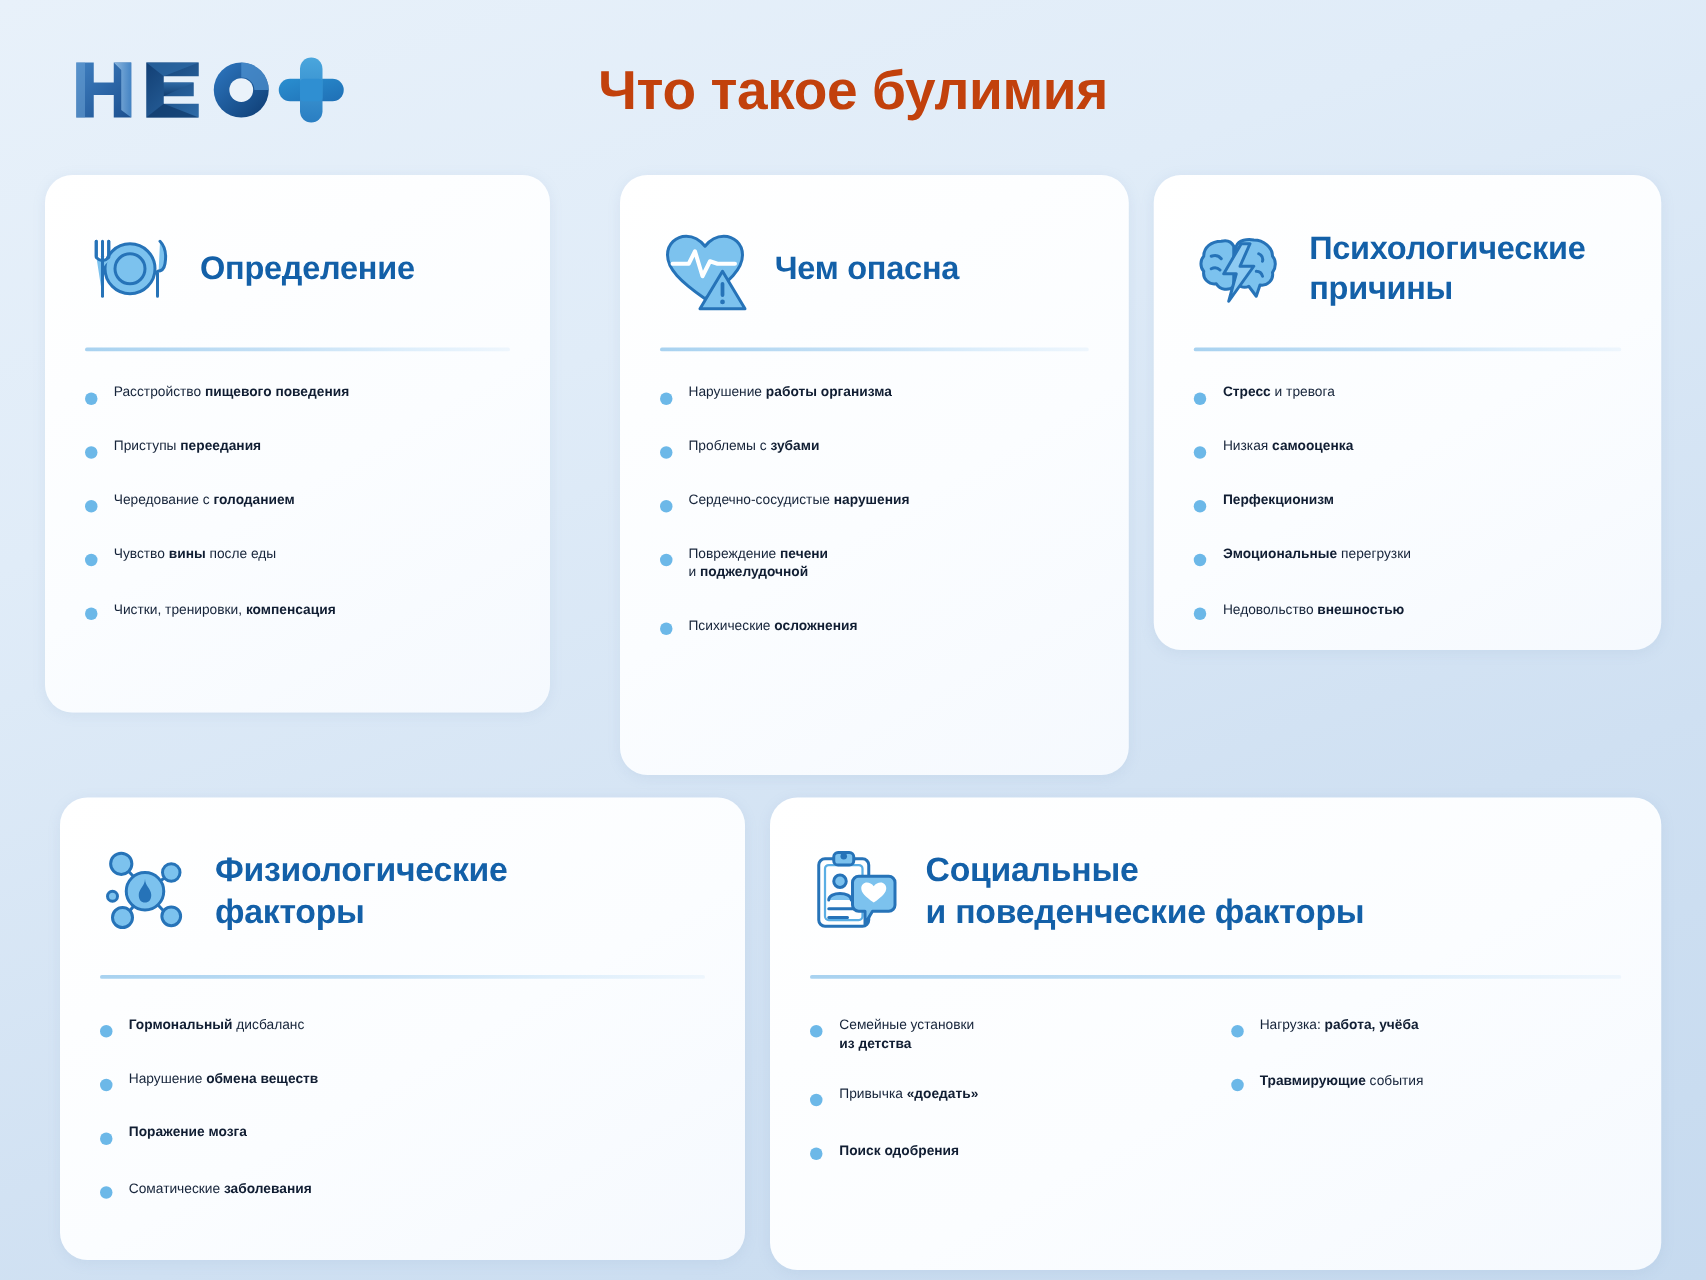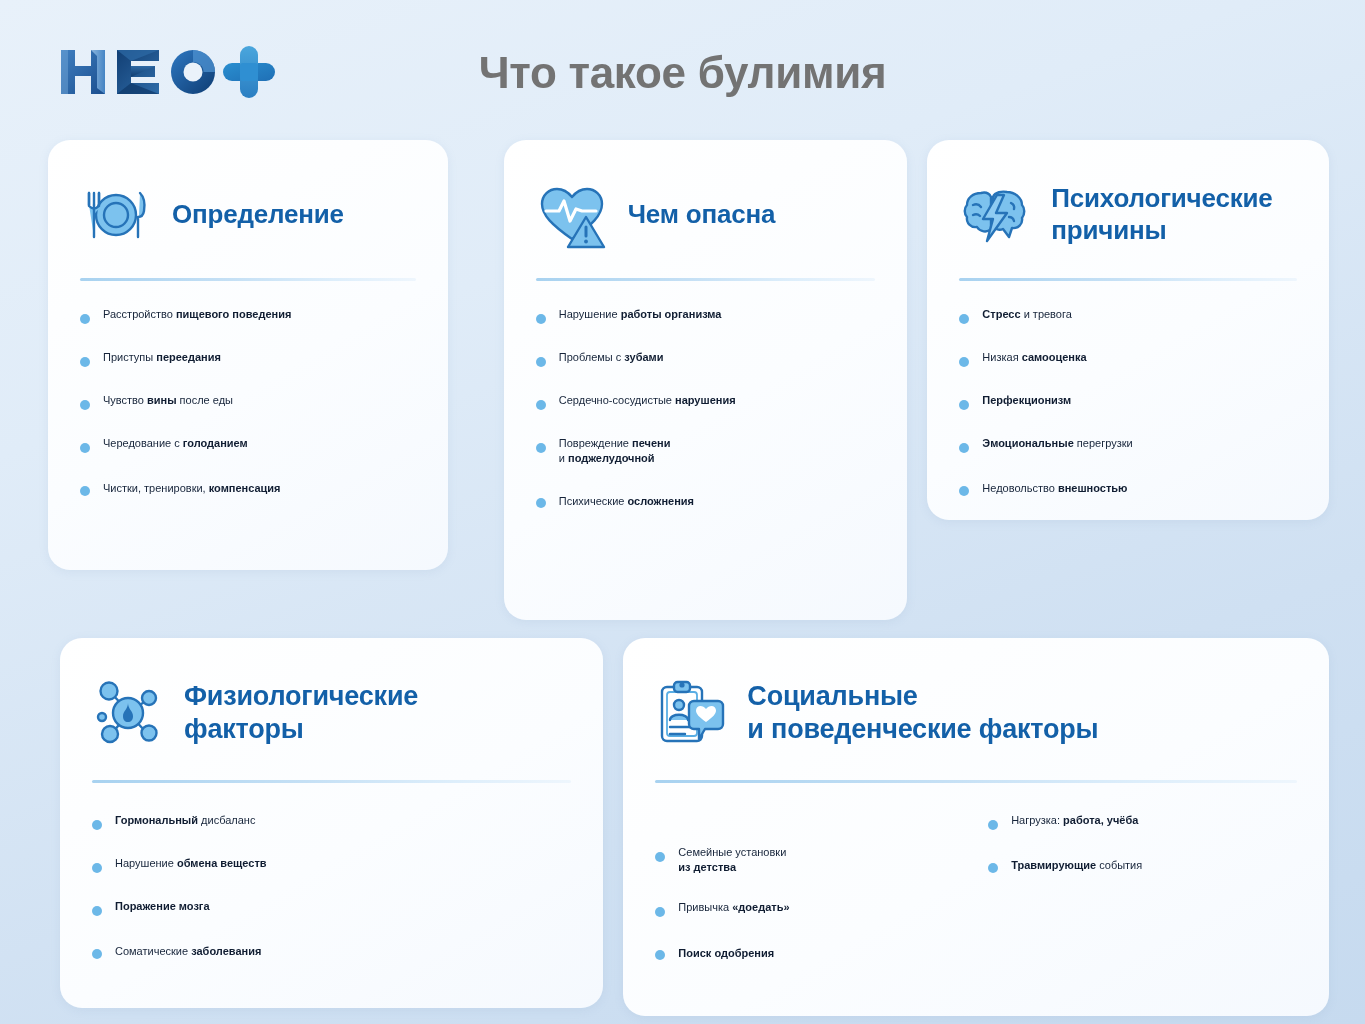--- a/index.html
+++ b/index.html
@@ -14,25 +14,25 @@
   
   .header { height:140px; position:relative; }
   .logo {
     position:absolute; left:55px; top:44px;
     width:225px; height:55px;
   }
   .page-title {
     position:absolute; left:0; right:0; top:48px;
     text-align:center;
     font-size:44px; font-weight:bold;
-    color:#737373; letter-spacing:-0.3px;
+    color:#c2410c; letter-spacing:-0.3px;
   }
 
   
-  .cards { position:absolute; left:0; top:140px; width:1365px;padding-left:12px; }
+  .cards { position:absolute; left:0; top:140px; width:1365px; }
   .row { display:flex; padding:0 36px; gap:20px; }
   .row.row2 { margin-top:18px; }
 
   .card {
     background:linear-gradient(150deg,#ffffff 0%,#fbfdff 55%,#f5f9fe 100%);
     border-radius:22px;
     box-shadow:0 2px 10px rgba(120,155,190,0.13);
     padding:34px 32px 28px 32px;
     position:relative;
   }
@@ -64,21 +64,21 @@
   }
   ul.bullets li:last-child { margin-bottom:0;align-items:flex-end; }
   .dot {
     width:10px; height:10px; border-radius:50%;
     background:#6cb8e8; flex:0 0 10px; margin:7px 13px 0 0;
   }
   .btxt b { font-weight:bold; color:#101d32; }
 
   .two-col { display:flex; gap:24px; }
   .two-col .col { flex:1; }
-  .two-col .col:first-child { max-width:345px;margin-top:32px; }
+  .two-col .col:first-child { max-width:345px; }
 
   
   .ic-stroke { fill:none; stroke:#2673b8; stroke-width:2.4; stroke-linecap:round; stroke-linejoin:round; }
   .ic-fill { fill:#7cc2ee; }
 </style>
 </head>
 <body>
 
 <div class="header">
 
@@ -164,25 +164,25 @@
         <li>
             <span class="dot"></span>
             <span class="btxt"><span>Расстройство </span><b>пищевого поведения</b><span></span></span>
           </li>
         <li>
             <span class="dot"></span>
             <span class="btxt"><span>Приступы </span><b>переедания</b><span></span></span>
           </li>
         <li>
             <span class="dot"></span>
+            <span class="btxt"><span>Чередование с </span><b>голоданием</b><span></span></span>
+          </li>
+        <li>
+            <span class="dot"></span>
             <span class="btxt"><span>Чувство </span><b>вины</b><span> после еды</span></span>
-          </li>
-        <li>
-            <span class="dot"></span>
-            <span class="btxt"><span>Чередование с </span><b>голоданием</b><span></span></span>
           </li>
         <li>
             <span class="dot"></span>
             <span class="btxt"><span>Чистки, тренировки, </span><b>компенсация</b><span></span></span>
           </li>
       </ul>
     </div>
 
     <div class="card c2">
       <div class="card-head">

